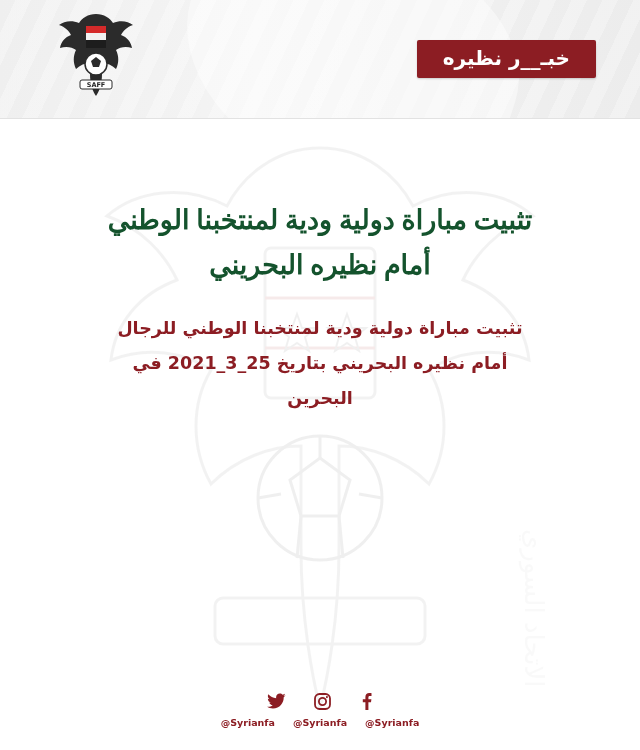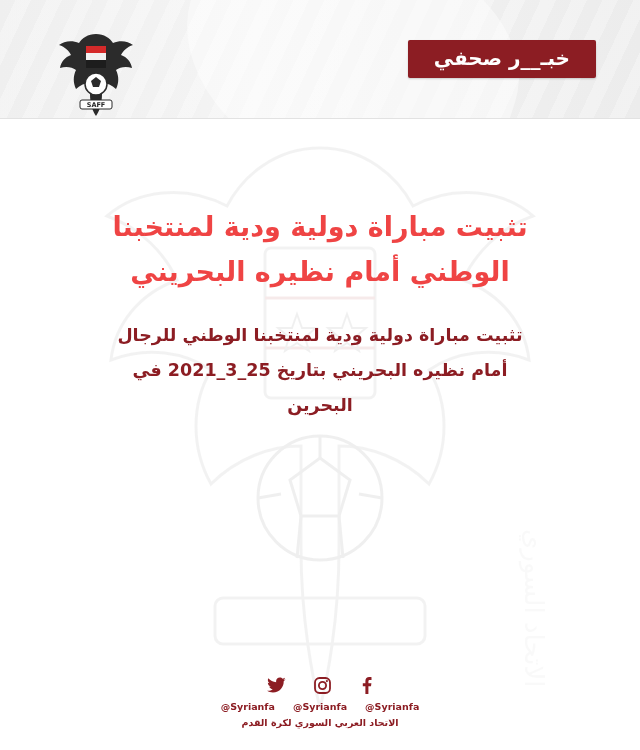--- a/index.html
+++ b/index.html
@@ -67,21 +67,21 @@
     padding: 7px 26px 9px 26px;
     border-radius: 2px;
     box-shadow: 0 1px 2px rgba(0,0,0,0.18);
     line-height: 1.1;
   }
 
   
   .emblem {
     position: absolute;
     left: 52px;
-    top: 28px;
+    top: 8px;
     width: 88px;
     height: 92px;
   }
 
   
   .watermark {
     position: absolute;
     left: 50%;
     top: 128px;
     transform: translateX(-50%);
@@ -104,27 +104,28 @@
   
   .content {
     position: absolute;
     left: 0;
     right: 0;
     top: 190px;
     padding: 0 60px;
     text-align: center;
   }
   .headline {
-    color: #ef4444;
+    color: #14532d;
     font-size: 27px;
     font-weight: bold;
     line-height: 1.65;
-    margin: 15px auto;
+    margin: 8px auto;
     max-width: 470px;
     letter-spacing: 0px;
+    font-family: Liberation Serif, serif;
   }
   .subhead {
     margin: 24px auto 0 auto;
     max-width: 420px;
     color: #8c1d23;
     font-size: 17.5px;
     font-weight: bold;
     line-height: 2.0;
   }
 
@@ -164,21 +165,21 @@
 </style>
 </head>
 <body>
 
 <div class="poster">
 
   <div class="header">
     <div class="header-stripes"></div>
     <div class="header-swoosh"></div>
 
-    <div class="press-badge">خبـ__ر صحفي</div>
+    <div class="press-badge">خبـ__ر نظيره</div>
 
     <div class="emblem">
       <svg viewBox="0 0 88 92" width="88" height="92" aria-hidden="true">
 
         <path d="M44 6 C36 6 30 10 27 15 C20 12 12 13 7 17 C13 19 17 23 19 27
                  C13 29 9 34 8 40 C14 38 20 39 24 42 C21 48 21 55 24 61
                  C28 57 33 55 38 55 L38 66 C38 76 41 84 44 88
                  C47 84 50 76 50 66 L50 55 C55 55 60 57 64 61
                  C67 55 67 48 64 42 C68 39 74 38 80 40
                  C79 34 75 29 69 27 C71 23 75 19 81 17
@@ -255,16 +256,15 @@
         </svg>
       </span>
     </div>
 
     <div class="handles">
       <span class="handle">@Syrianfa</span>
       <span class="handle">@Syrianfa</span>
       <span class="handle">@Syrianfa</span>
     </div>
 
-    <div class="org-line">الاتحاد العربي السوري لكرة القدم</div>
   </div>
 
 </div>
 
 </body></html>

